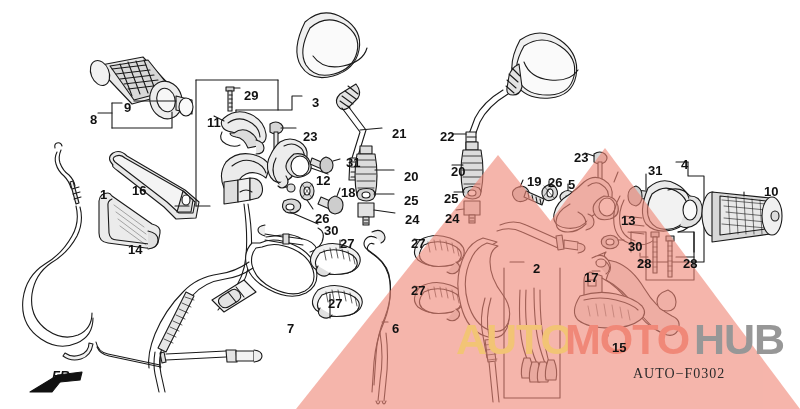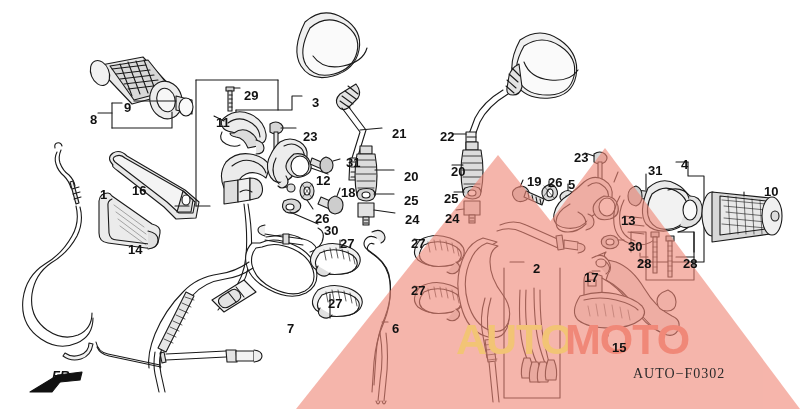--- a/index.html
+++ b/index.html
@@ -463,34 +463,35 @@
   <svg class="wm-layer" viewBox="0 0 800 409">
     <g fill="#f08878" opacity="0.62">
       <polygon points="605,148 800,409 410,409"></polygon>
       <polygon points="498,155 700,409 296,409"></polygon>
     </g>
   </svg>
 
   <div class="wm-layer">
     <div class="wmtext" id="wm-auto">AUTO</div>
     <div class="wmtext" id="wm-moto">MOTO</div>
+    <div class="wmtext" id="wm-hub">HUB</div>
   </div>
 
   <div class="wm-layer" id="callout-layer">
       <div class="callout" style="left: 100px; top: 188px;">1</div>
       <div class="callout" style="left: 533px; top: 262px;">2</div>
       <div class="callout" style="left: 312px; top: 96px;">3</div>
       <div class="callout" style="left: 681px; top: 158px;">4</div>
       <div class="callout" style="left: 568px; top: 178px;">5</div>
       <div class="callout" style="left: 392px; top: 322px;">6</div>
       <div class="callout" style="left: 287px; top: 322px;">7</div>
       <div class="callout" style="left: 90px; top: 113px;">8</div>
       <div class="callout" style="left: 124px; top: 101px;">9</div>
       <div class="callout" style="left: 744px; top: 185px; margin-left: 20px;">10</div>
-      <div class="callout" style="left: 207px; top: 116px; margin-left: 9px;">11</div>
+      <div class="callout" style="left: 207px; top: 116px;">11</div>
       <div class="callout" style="left: 316px; top: 174px;">12</div>
       <div class="callout" style="left: 621px; top: 167px; margin-top: 47px;">13</div>
       <div class="callout" style="left: 128px; top: 243px;">14</div>
       <div class="callout" style="left: 612px; top: 341px;">15</div>
       <div class="callout" style="left: 132px; top: 184px;">16</div>
       <div class="callout" style="left: 584px; top: 271px;">17</div>
       <div class="callout" style="left: 341px; top: 186px;">18</div>
       <div class="callout" style="left: 527px; top: 175px;">19</div>
       <div class="callout" style="left: 404px; top: 170px;">20</div>
       <div class="callout" style="left: 451px; top: 165px;">20</div>

